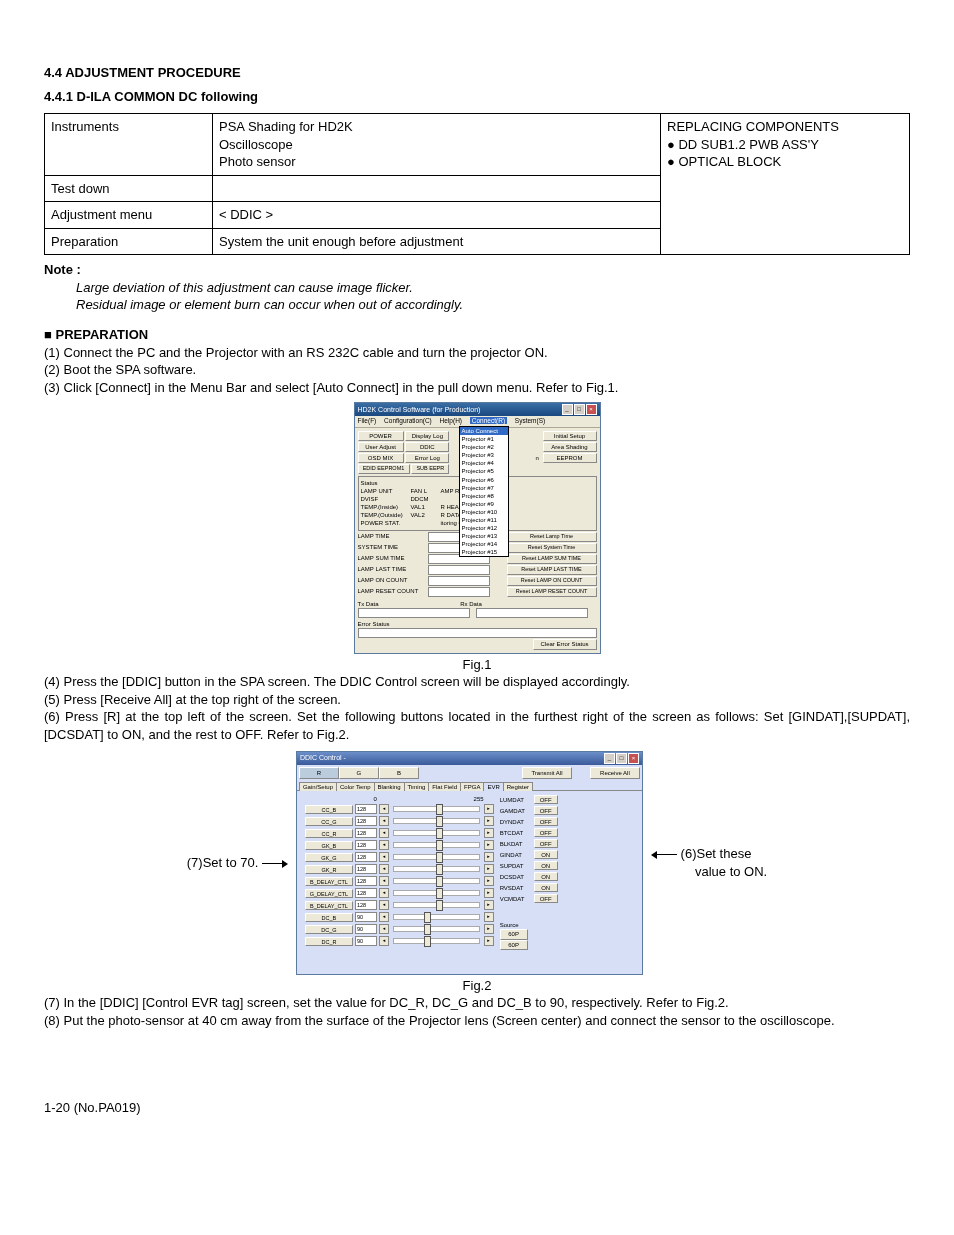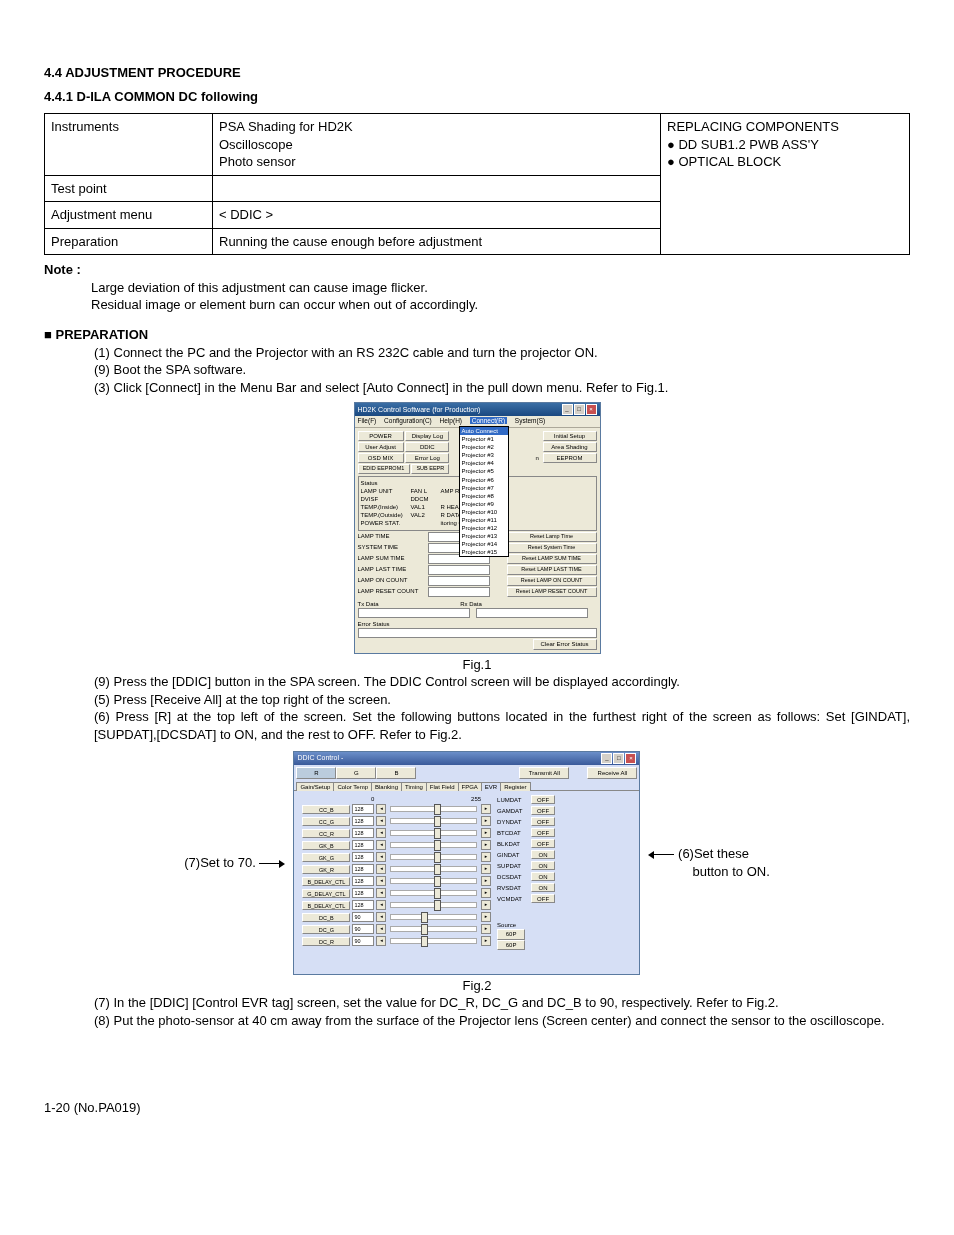--- a/index.html
+++ b/index.html
@@ -14,22 +14,22 @@
     line-height: 1.35;
   }
   .h4 { font-weight: bold; margin: 24px 0 6px 0; }
   .h5 { font-weight: bold; margin: 4px 0 8px 0; }
   table.info { border-collapse: collapse; width: 100%; margin-bottom: 6px; }
   table.info td { border: 1px solid #000; padding: 4px 6px; vertical-align: top; font-size: 13px;}
   .col1 { width: 155px; }
   .col2 { width: 435px; }
   .bullet::before { content: "● "; }
   .preptitle::before { content: "■ "; }
-  .indent1 { margin-left: 47px; }
-  .indent2 { margin-left: 50px; }
+  .indent1 { margin-left: 32px; font-style: italic; }
+  .indent2 { }
   .note-label { font-weight: bold; margin-top: 4px; }
   .prep-title { font-weight: bold; margin-top: 12px; }
   .fig-caption { text-align:center; font-size:13px; margin-top:2px; }
   .screenshot { margin: 6px auto 2px auto; display:block; }
   .justify { text-align: justify; }
 
   
   .win1 { width: 245px; border:1px solid #5a7aa0; background:#ece9d8; font-size:6.5px; color:#000; }
   .win1 .titlebar { background: linear-gradient(#3a6ea5,#1a4880); color:#fff; padding:1px 3px; display:flex; justify-content:space-between; align-items:center; font-size:7px;}
   .win1 .titlebar .ctrls span{ display:inline-block; width:9px;height:9px;background:#d4d0c8;border:1px solid #fff;margin-left:1px;font-size:6px;text-align:center;line-height:8px;color:#000;}
@@ -94,41 +94,41 @@
     <td class="col2" style="white-space:pre-line">PSA Shading for HD2K
 Oscilloscope
 Photo sensor</td>
     <td rowspan="4">
       <div>REPLACING COMPONENTS</div>
       <div class="bullet">DD SUB1.2 PWB ASS'Y</div>
       <div class="bullet">OPTICAL BLOCK</div>
     </td>
   </tr>
   <tr>
-    <td>Test point</td>
+    <td>Test down</td>
     <td></td>
   </tr>
   <tr>
     <td>Adjustment menu</td>
     <td>&lt; DDIC &gt;</td>
   </tr>
   <tr>
     <td>Preparation</td>
-    <td>Running the cause enough before adjustment</td>
+    <td>System the unit enough before adjustment</td>
   </tr>
 </tbody>
   </table>
 
 <div class="note-label">Note :</div>
 <div class="indent1">Large deviation of this adjustment can cause image flicker.</div>
 <div class="indent1">Residual image or element burn can occur when out of accordingly.</div>
 
 <div class="prep-title preptitle">PREPARATION</div>
 <div class="indent2">(1) Connect the PC and the Projector with an RS 232C cable and turn the projector ON.</div>
-<div class="indent2">(9) Boot the SPA software.</div>
+<div class="indent2">(2) Boot the SPA software.</div>
 <div class="indent2">(3) Click [Connect] in the Menu Bar and select [Auto Connect] in the pull down menu. Refer to Fig.1.</div>
 
 <div class="screenshot win1">
   <div class="titlebar">
     <span>HD2K Control Software (for Production)</span>
     <span class="ctrls"><span>_</span><span>□</span><span class="close">×</span></span>
   </div>
   <div class="menubar">
     <span>File(F)</span>
     <span>Configuration(C)</span>
@@ -265,21 +265,21 @@
       </div>
     <div class="label6" style="margin-top:2px">Error Status</div>
     <div class="row">
         <span class="inp" style="flex:1"></span>
       </div>
     <div style="text-align:right;margin-top:1px"><span class="btn" style="width:64px">Clear Error Status</span></div>
   </div>
 </div>
 <div class="fig-caption">Fig.1</div>
 
-<div class="indent2">(9) Press the [DDIC] button in the SPA screen. The DDIC Control screen will be displayed accordingly.</div>
+<div class="indent2">(4) Press the [DDIC] button in the SPA screen. The DDIC Control screen will be displayed accordingly.</div>
 <div class="indent2">(5) Press [Receive All] at the top right of the screen.</div>
 <div class="indent2 justify">(6) Press [R] at the top left of the screen. Set the following buttons located in the furthest right of the screen as follows: Set [GINDAT],[SUPDAT],[DCSDAT] to ON, and the rest to OFF. Refer to Fig.2.</div>
 
 <div class="fig2wrap">
   <div class="annot" style="text-align:right">
     <span>(7)Set to 70.</span> <span class="arrow-line" style="width:20px"></span><span class="arrow-head-r"></span>
   </div>
 
   <div class="win2">
     <div class="titlebar">
@@ -490,21 +490,21 @@
           <div><span class="btn" style="width:28px">60P</span></div>
         </div>
       </div>
     </div>
     <div style="height:20px"></div>
   </div>
 
   <div class="annot">
     <span class="arrow-head-l"></span><span class="arrow-line" style="width:20px"></span>
     <span>(6)Set these</span><br>
-    <span style="margin-left:44px">button to ON.</span>
+    <span style="margin-left:44px">value to ON.</span>
   </div>
 </div>
 <div class="fig-caption">Fig.2</div>
 
 <div class="indent2 justify">(7) In the [DDIC] [Control EVR tag] screen, set the value for DC_R, DC_G and DC_B to 90,  respectively. Refer to Fig.2.</div>
 <div class="indent2 justify">(8) Put the photo-sensor at 40 cm away from the surface of the Projector lens (Screen center) and connect the sensor to the oscilloscope.</div>
 
 <div class="footer">1-20  (No.PA019)</div>
 
 </body></html>

